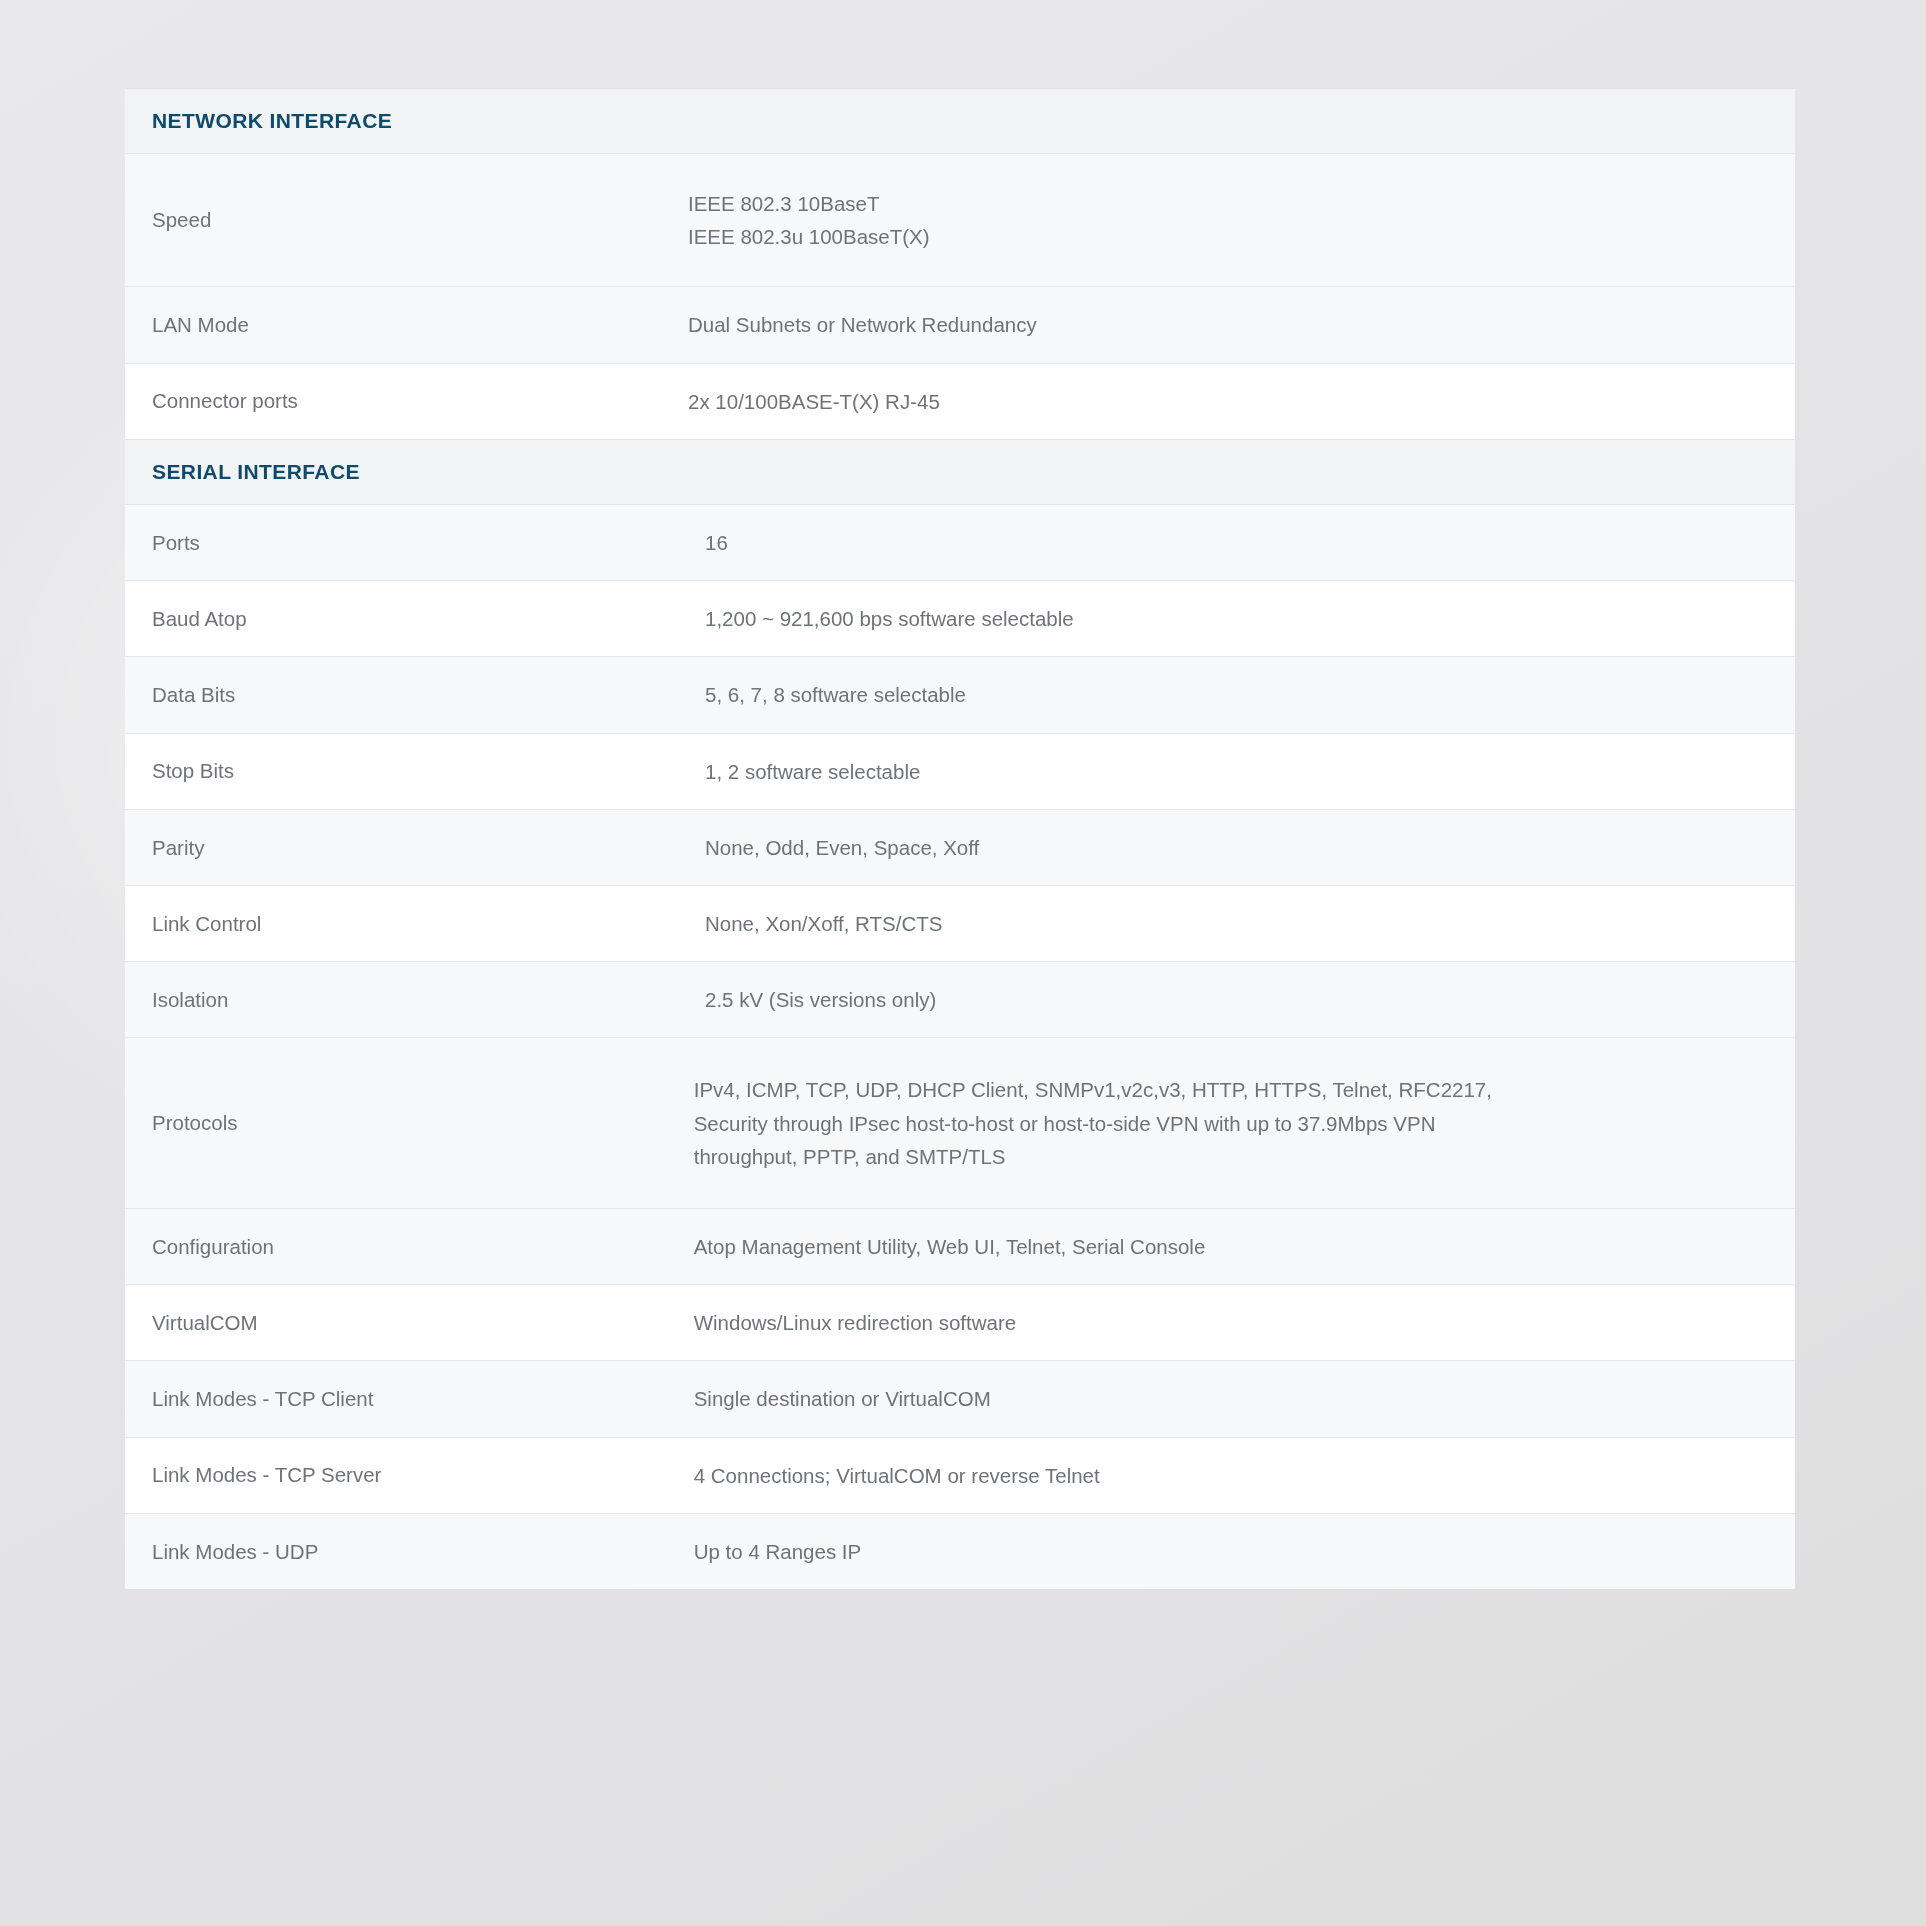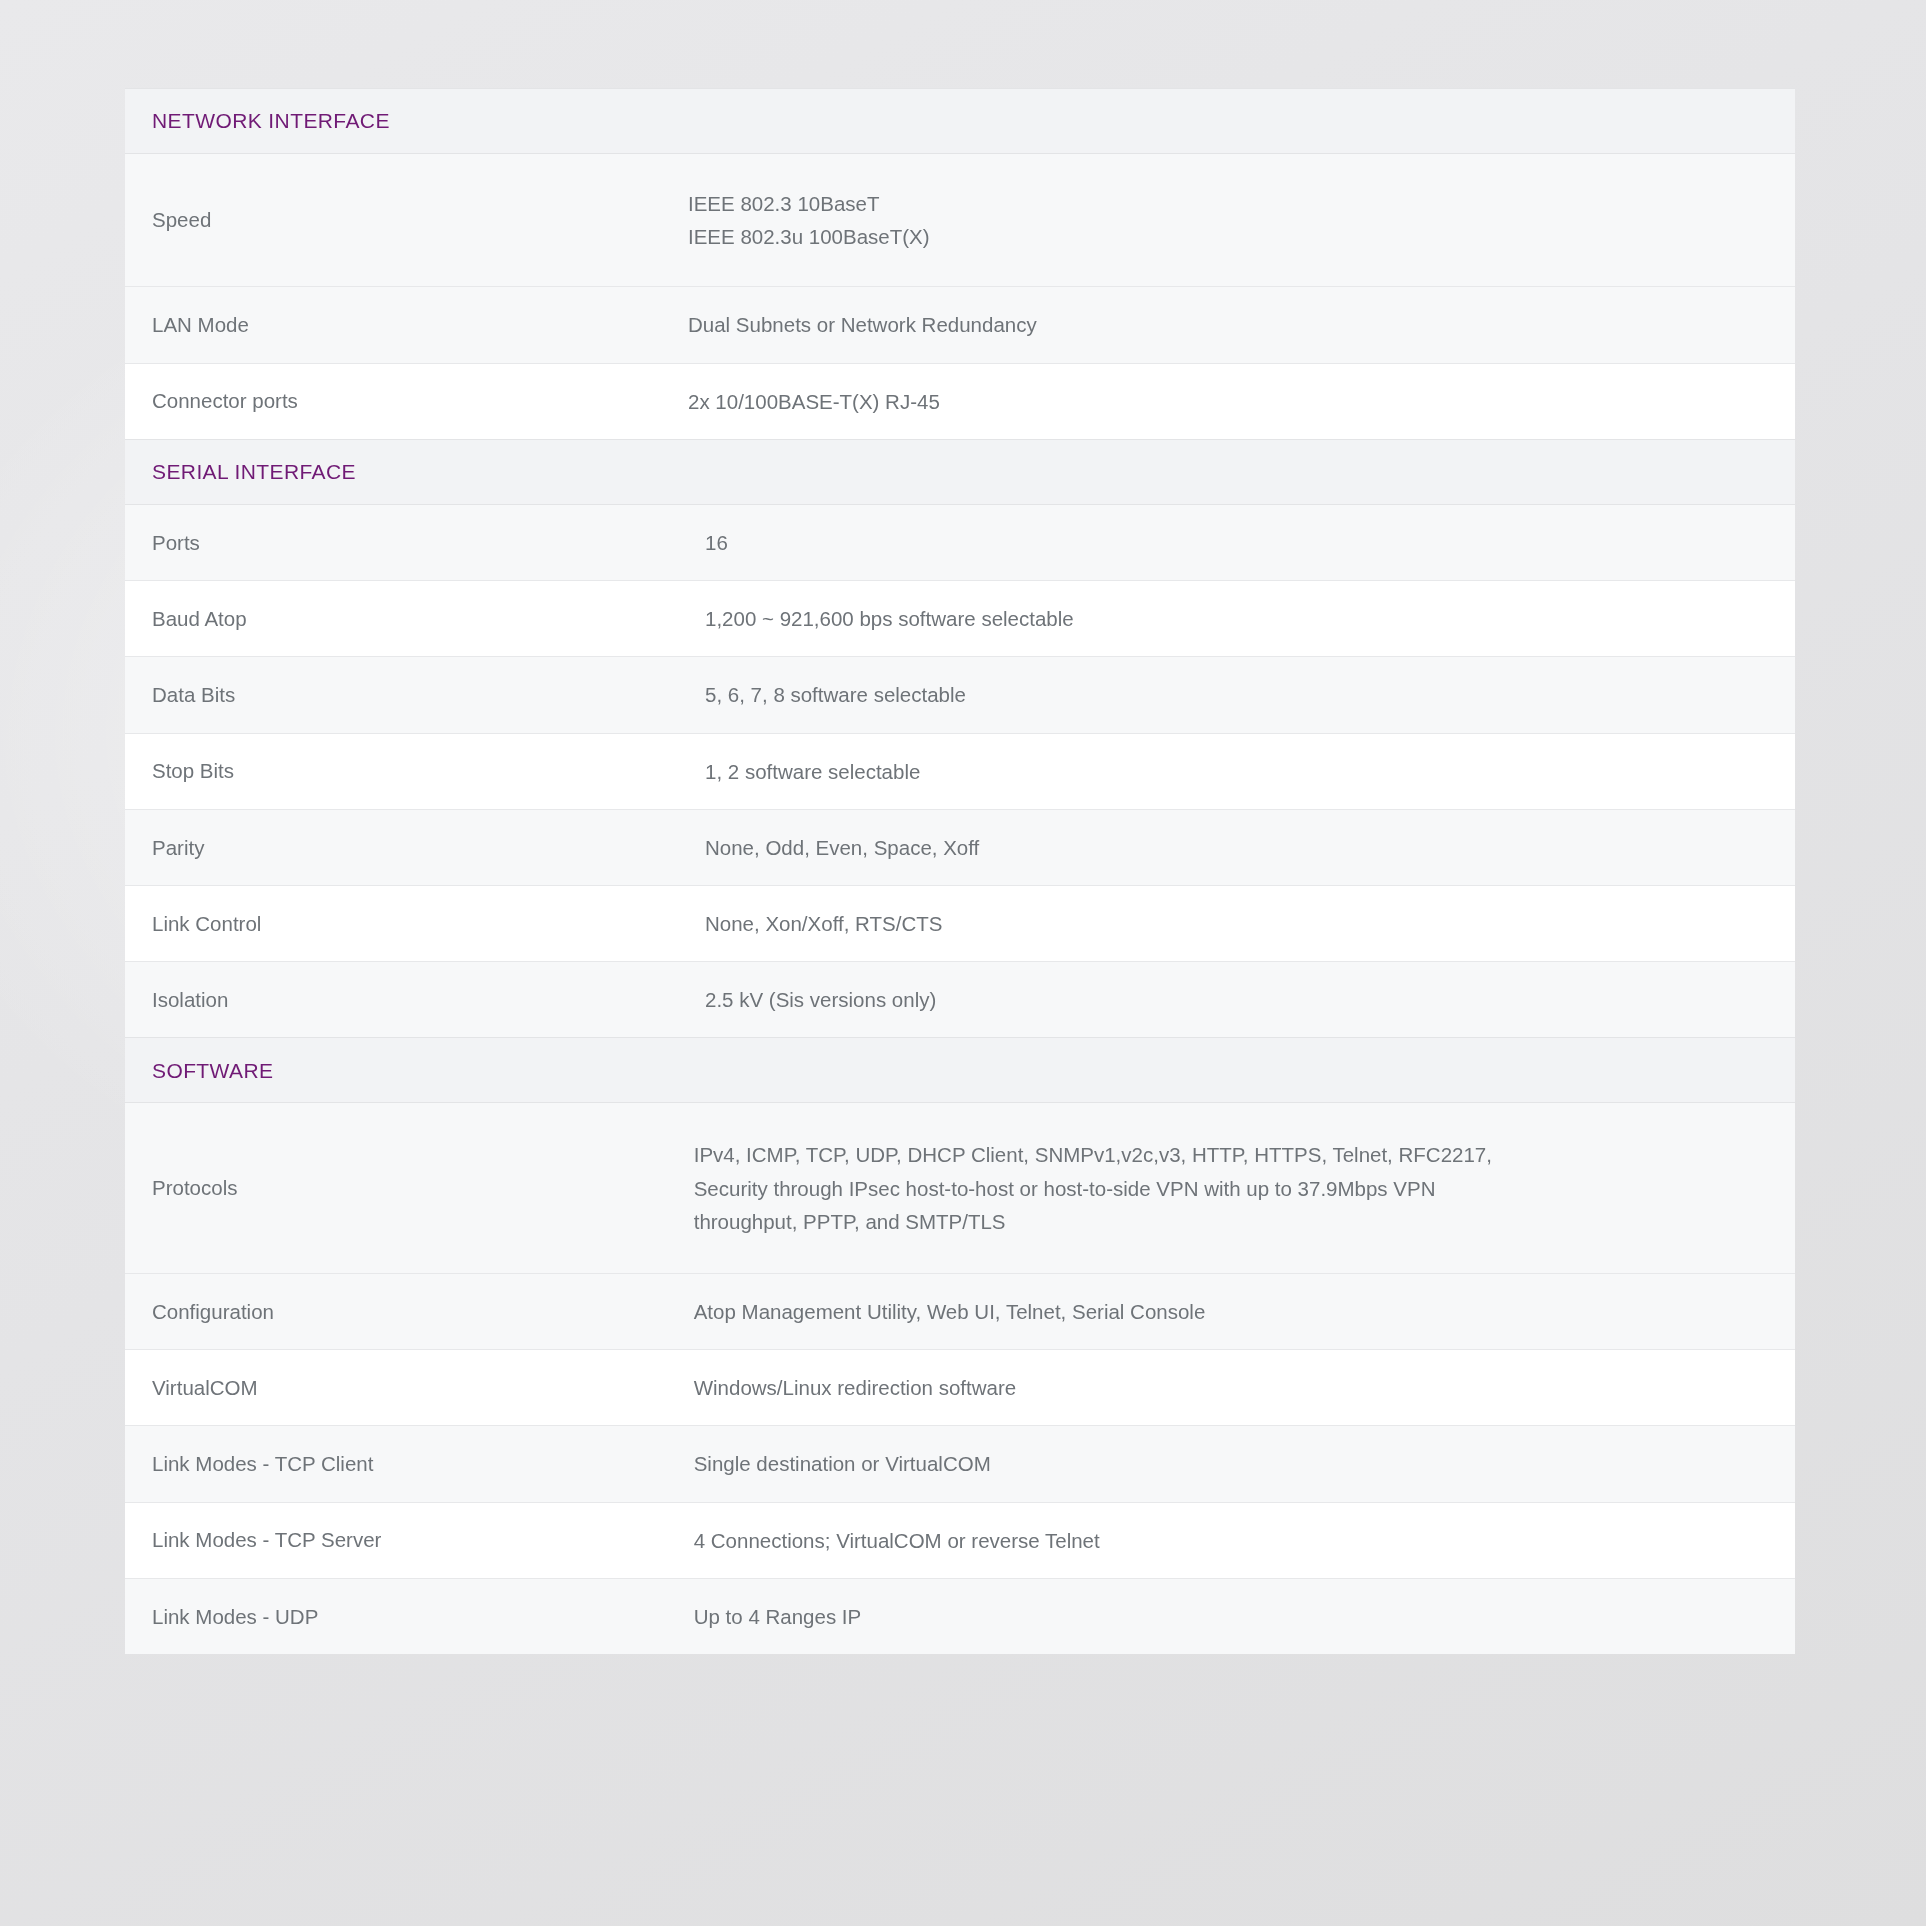--- a/index.html
+++ b/index.html
@@ -38,23 +38,23 @@
   .spec-table col.c-value { width: auto; }
 
   tr.section-row > td {
     background: #f2f3f5;
     border-top: 0.7px solid #e3e4e6;
     border-bottom: 0.7px solid #e3e4e6;
     padding: 18.4px 0 18.4px 0;
   }
   tr.section-row .section-title {
     font-size: 21px;
-    font-weight: normal;
+    font-weight: bold;
     letter-spacing: 0.4px;
-    color: #701a75;
+    color: #0c4a6e;
     padding-left: 27px;
     line-height: 1.3;
   }
 
   tr.data-row > td {
     border-top: 0.7px solid #e7e8ea;
     vertical-align: middle;
     padding-top: 21px;
     padding-bottom: 21px;
   }
@@ -169,25 +169,20 @@
           </td>
         </tr>
 
         <tr class="data-row alt">
           <td class="label-cell">Isolation</td>
           <td class="value-cell indent-b">
             <span class="vline">2.5 kV (Sis versions only)</span>
           </td>
         </tr>
 
-        <tr class="section-row">
-          <td colspan="2">
-            <div class="section-title">SOFTWARE</div>
-          </td>
-        </tr>
 
         <tr class="data-row alt xtall">
           <td class="label-cell">Protocols</td>
           <td class="value-cell indent-a">
             <span class="vline">IPv4, ICMP, TCP, UDP, DHCP Client, SNMPv1,v2c,v3, HTTP, HTTPS, Telnet, RFC2217,</span>
             <span class="vline">Security through IPsec host-to-host or host-to-side VPN with up to 37.9Mbps VPN</span>
             <span class="vline">throughput, PPTP, and SMTP/TLS</span>
           </td>
         </tr>
 

